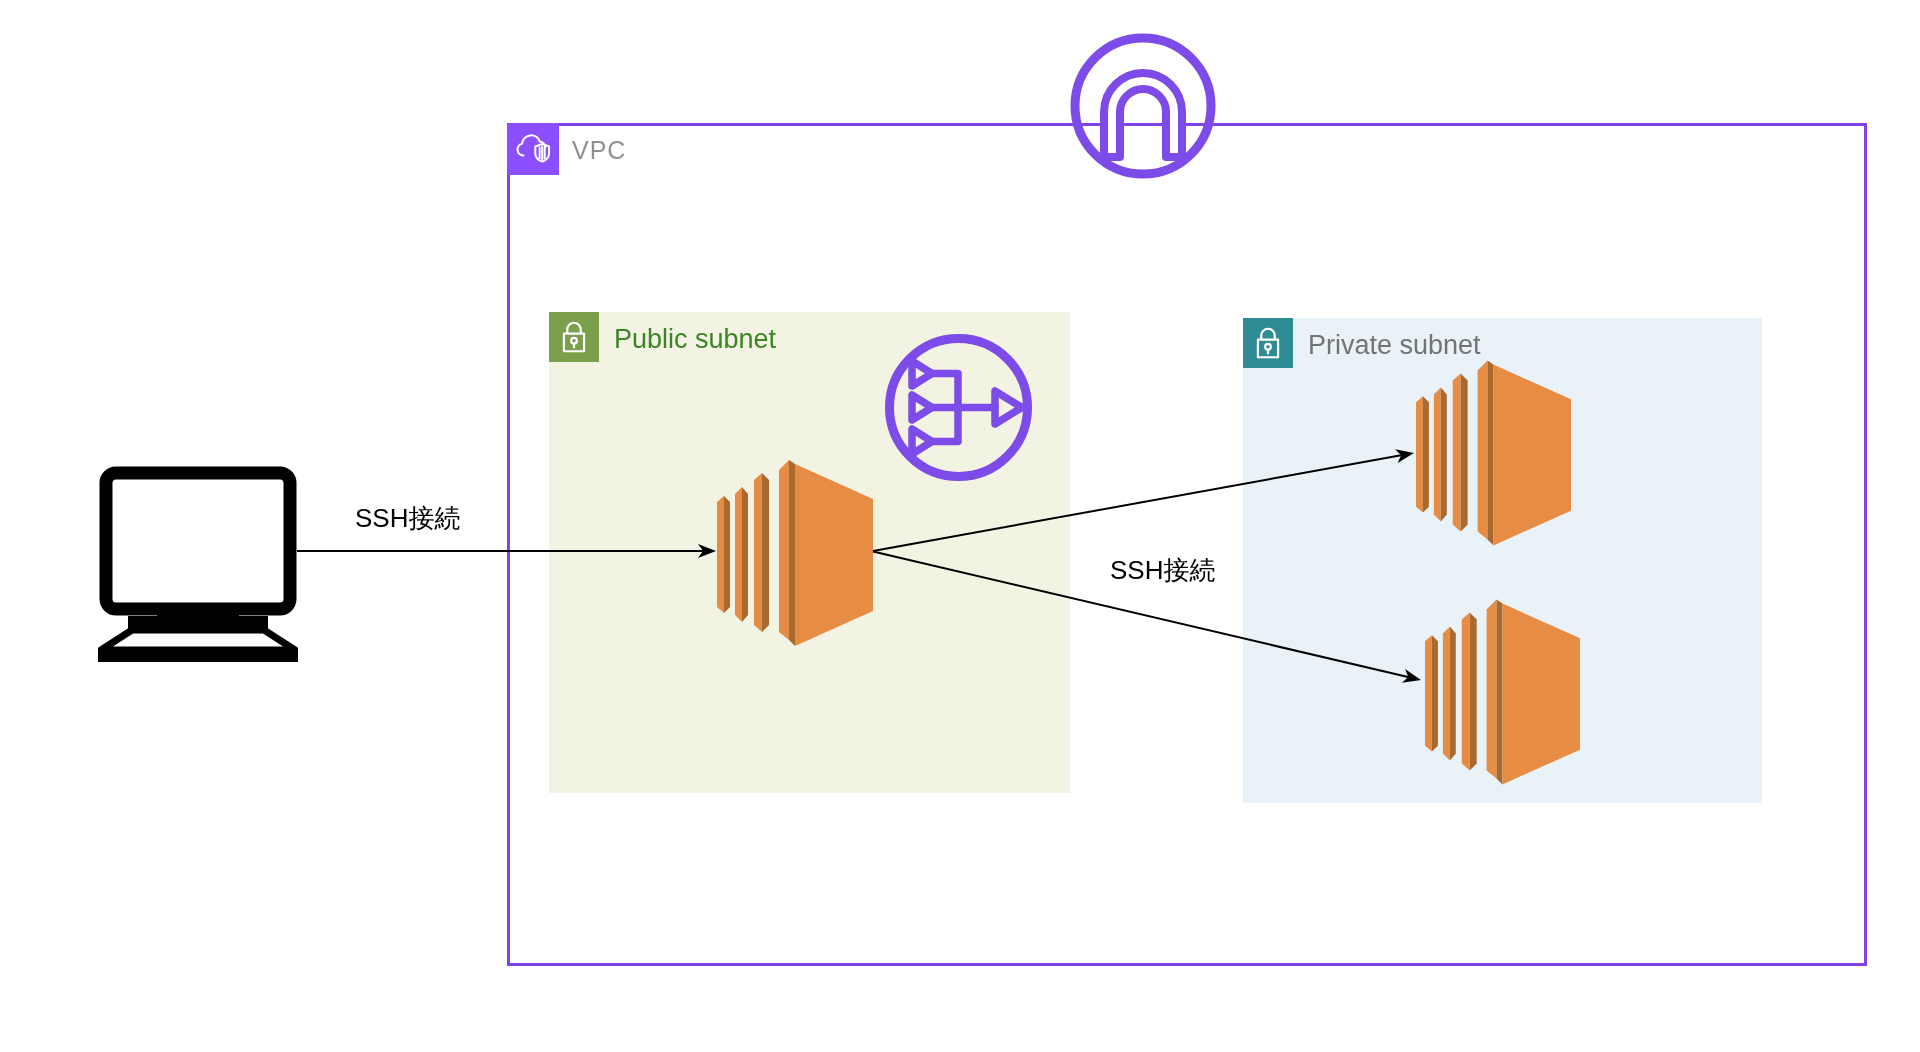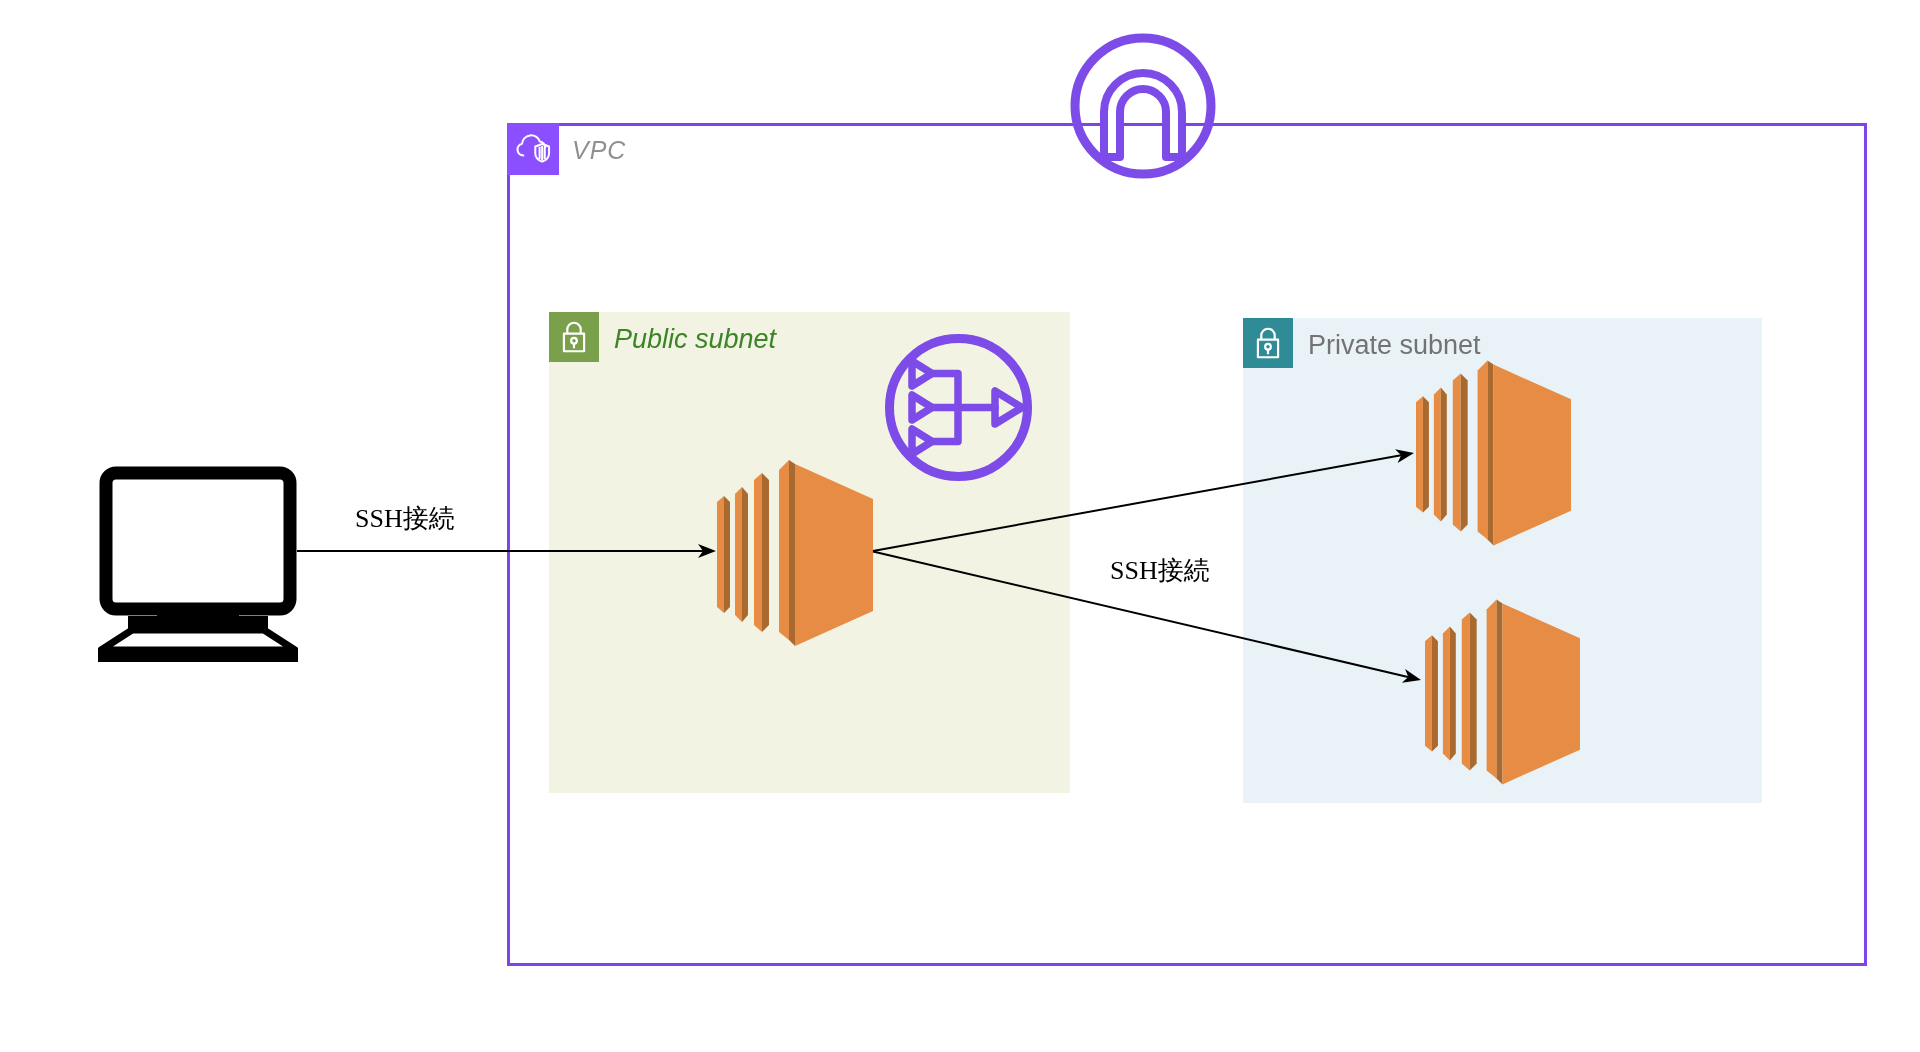--- a/index.html
+++ b/index.html
@@ -12,41 +12,41 @@
   
   .vpc-box{
     left:507px;top:123px;width:1354px;height:837px;
     border:3px solid #7F43E8;background:transparent;
   }
   .vpc-icon{
     left:507px;top:123px;width:52px;height:52px;background:#8C4FFF;
     display:flex;align-items:center;justify-content:center;
   }
   .vpc-label{
-    left:572px;top:136px;font-size:25px;color:#8F9091;letter-spacing:1px;font-style:italic;
+    left:572px;top:136px;font-size:25px;color:#8F9091;letter-spacing:1px;
   }
 
   
   .subnet-public{
     left:549px;top:312px;width:521px;height:481px;background:#F2F3E3;
   }
   .subnet-private{
     left:1243px;top:318px;width:519px;height:485px;background:#E8F2F7;
   }
   .subnet-icon{
     width:50px;height:50px;display:flex;align-items:center;justify-content:center;
   }
   .subnet-icon.public{left:549px;top:312px;background:#7AA04C;}
   .subnet-icon.private{left:1243px;top:318px;background:#2F8C96;}
   .subnet-label{font-size:27px;}
-  .subnet-label.public{left:614px;top:324px;color:#3C8426;font-style:italic;}
+  .subnet-label.public{left:614px;top:324px;color:#3C8426;}
   .subnet-label.private{left:1308px;top:330px;color:#737373;}
 
   
-  .edge-label{font-size:26px;color:#000;white-space:nowrap;font-family:Liberation Serif, serif;}
+  .edge-label{font-size:26px;color:#000;white-space:nowrap;}
   .edge-label.left{left:355px;top:501px;}
   .edge-label.mid{left:1110px;top:553px;}
 
   .overlay{left:0;top:0;width:1920px;height:1052px;pointer-events:none;}
 </style>
 </head>
 <body>
 
 <div class="canvas">
 

